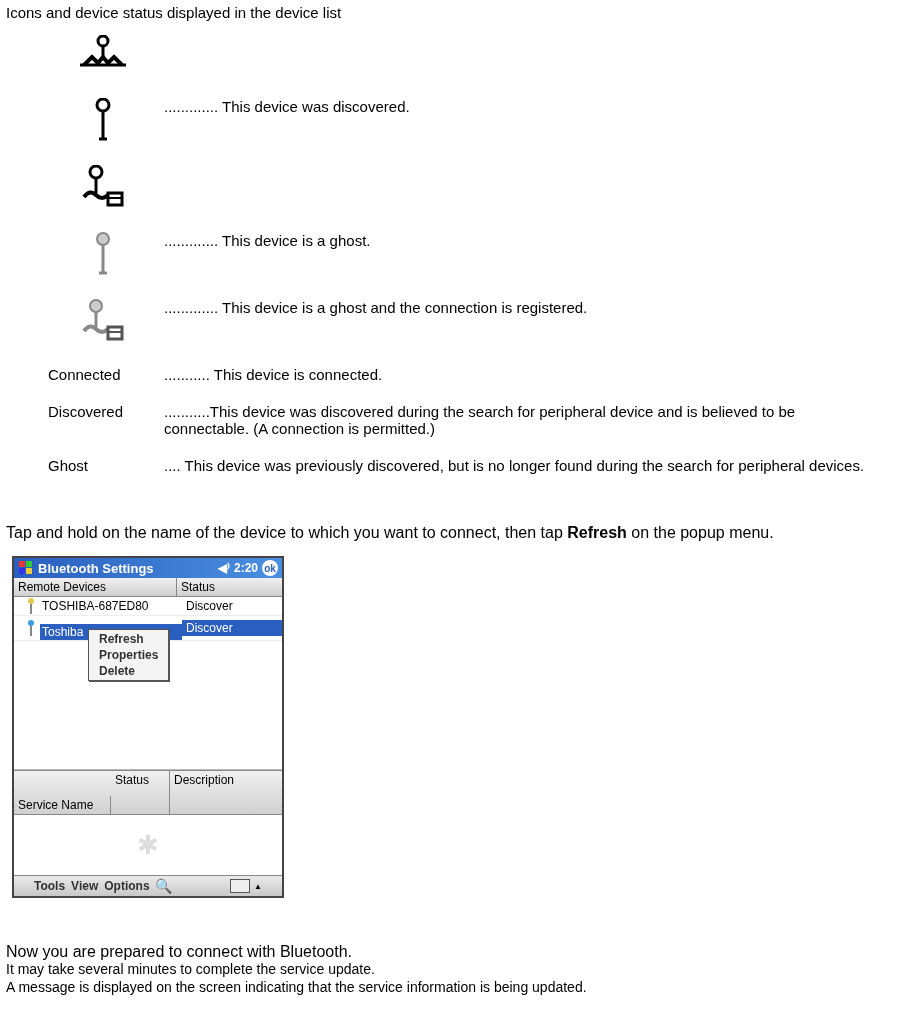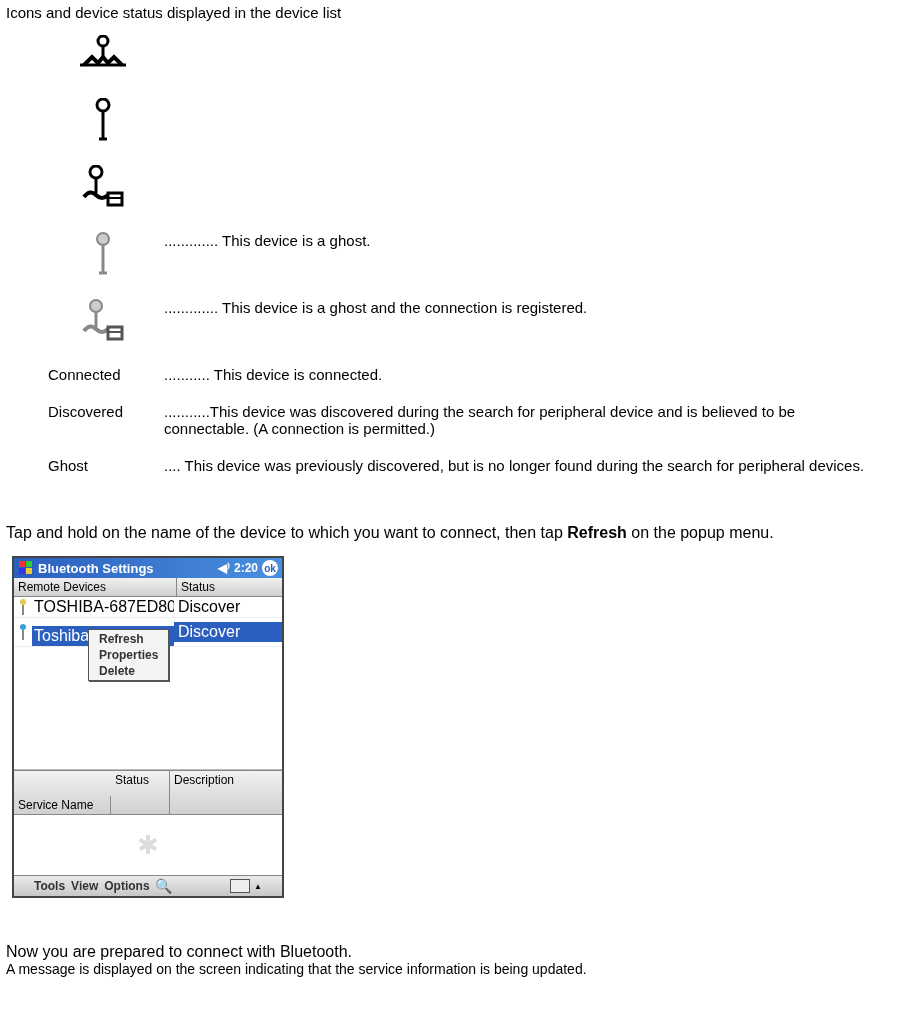--- a/index.html
+++ b/index.html
@@ -112,22 +112,23 @@
   .header-row .hcol1 {
     flex:0 0 154px; padding:2px 4px; border-right:1px solid #888;
   }
   .header-row .hcol2 {
     flex:1; padding:2px 4px;
   }
 
   .device-row {
     display:flex;
     align-items:center;
-    font-size:16px;
+    font-size:12px;
     border-bottom:1px solid #eee;
+    padding-left:8px;
   }
   .device-row .dcol-icon {
     flex:0 0 14px; padding:1px 2px;
     display:flex;align-items:center;justify-content:center;
   }
   .device-row .dcol1 {
     flex:0 0 138px; padding:1px 2px;
     white-space:nowrap; overflow:hidden;
   }
   .device-row .dcol2 {
@@ -238,20 +239,21 @@
     </div>
 
     <div class="legend-row">
       <div class="legend-cell-icon">
         <svg width="20" height="44" viewBox="0 0 20 44">
           <circle cx="10" cy="7" r="6" fill="none" stroke="#000" stroke-width="3"></circle>
           <line x1="10" y1="13" x2="10" y2="40" stroke="#000" stroke-width="3"></line>
           <line x1="6" y1="41" x2="14" y2="41" stroke="#000" stroke-width="3"></line>
         </svg>
       </div>
+      <div class="legend-cell-text">............. This device was discovered.</div>
     </div>
 
     <div class="legend-row">
       <div class="legend-cell-icon">
         <svg width="50" height="44" viewBox="0 0 50 44">
           <circle cx="18" cy="7" r="6" fill="none" stroke="#000" stroke-width="3"></circle>
           <line x1="18" y1="13" x2="18" y2="28" stroke="#000" stroke-width="3"></line>
           <path d="M6 32 Q12 24 18 30 Q24 36 30 30" fill="none" stroke="#000" stroke-width="4"></path>
           <rect x="30" y="28" width="14" height="12" fill="none" stroke="#000" stroke-width="3"></rect>
           <line x1="30" y1="33" x2="44" y2="33" stroke="#000" stroke-width="2"></line>
@@ -368,15 +370,16 @@
       <span class="mitem">Options</span>
       <span class="mag">🔍</span>
       <span class="right">
         <span class="kbd"></span>
         <span class="arrow">▲</span>
       </span>
     </div>
   </div>
 
   <div class="footer1">Now you are prepared to connect with Bluetooth.</div>
+  <div class="footer2">It may take several minutes to complete the service update.</div>
   <div class="footer2">A message is displayed on the screen indicating that the service information is being updated.</div>
 
 </div>
 
 </body></html>

